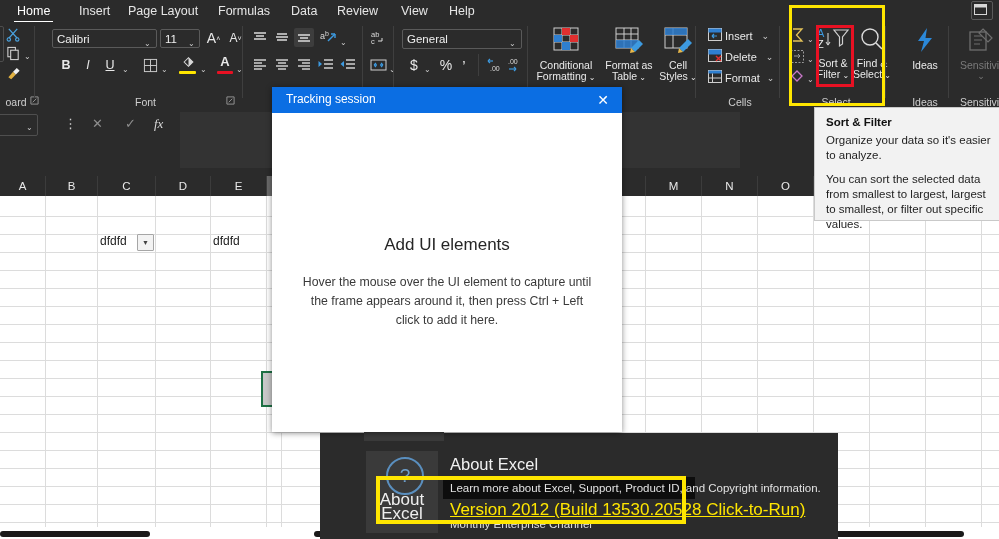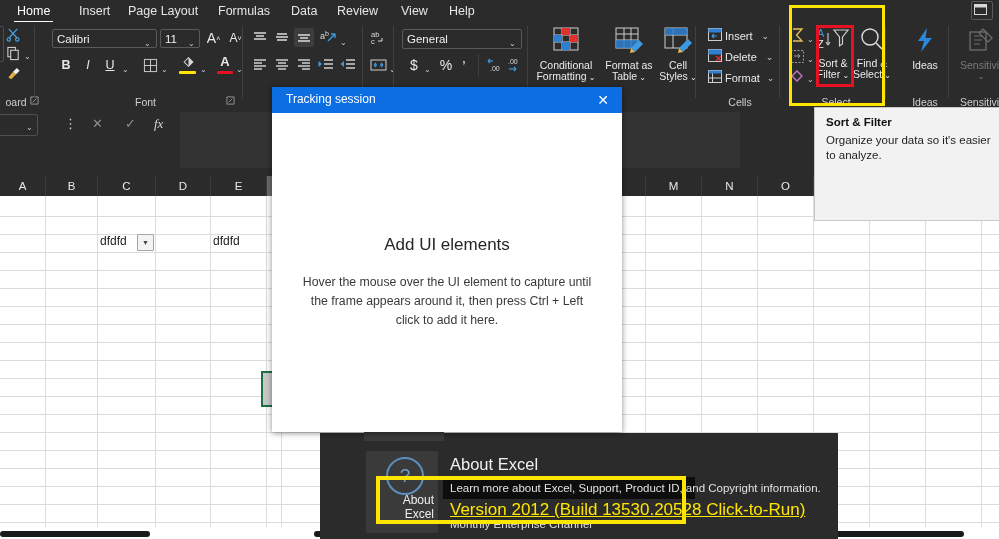--- a/index.html
+++ b/index.html
@@ -107,22 +107,22 @@
   #tip-t{position:absolute;left:11px;top:8px;font-size:11.5px;font-weight:bold;color:#111;}
   #tip-b1{position:absolute;left:11px;top:25px;width:168px;font-size:11.5px;line-height:15px;color:#1d1d1d;}
   #tip-b2{position:absolute;left:11px;top:64px;width:172px;font-size:11.5px;line-height:15px;color:#1d1d1d;}
 
   
   #about{position:absolute;left:320px;top:433px;width:518px;height:106px;background:#2b2b2b;z-index:50;}
   #about-tile{position:absolute;left:46px;top:18px;width:72px;height:82px;background:#3a3a3a;}
   #about-q{position:absolute;left:66px;top:24px;width:34px;height:34px;border:2px solid #5a8fbf;
            border-radius:50%;color:#6d9fcc;font-size:19px;display:flex;align-items:center;
            justify-content:center;}
-  #about-lbl{position:absolute;left:50px;top:60px;width:64px;text-align:right;color:#efefef;
-             font-size:12px;line-height:14px;}
+  #about-lbl{position:absolute;left:50px;top:60px;width:64px;text-align:center;color:#efefef;
+             font-size:17px;line-height:14px;}
   #about-h{position:absolute;left:130px;top:22px;font-size:16.5px;color:#f0f0f0;}
   #about-l1{position:absolute;left:130px;top:49px;font-size:11.5px;color:#e2e2e2;white-space:nowrap;}
   #about-l2{position:absolute;left:130px;top:67px;font-size:17px;color:#ffe600;white-space:nowrap;text-decoration:underline;}
   #about-l3{position:absolute;left:130px;top:85px;font-size:11.5px;color:#e2e2e2;white-space:nowrap;}
   #about-blackbar{position:absolute;left:123px;top:44px;width:252px;height:22px;background:#0d0d0d;}
   #about-yellow{position:absolute;left:56px;top:43px;width:310px;height:48px;border:4px solid #ffe600;
                 box-sizing:border-box;}
   #above-about{position:absolute;left:44px;top:-6px;width:80px;height:14px;background:#3a3a3a;}
 </style>
 </head>
@@ -612,20 +612,21 @@
     <span id="track-title-text">Tracking session</span>
     <span id="track-close">✕</span>
   </div>
   <div id="track-h">Add UI elements</div>
   <div id="track-p">Hover the mouse over the UI element to capture until the frame appears around it, then press Ctrl + Left click to add it here.</div>
 </div>
 
 <div id="tip">
   <div id="tip-t">Sort &amp; Filter</div>
   <div id="tip-b1">Organize your data so it's easier to analyze.</div>
+  <div id="tip-b2">You can sort the selected data from smallest to largest, largest to smallest, or filter out specific values.</div>
 </div>
 
 <div id="about">
   <div id="above-about"></div>
   <div id="about-tile"></div>
   <div id="about-q">?</div>
   <div id="about-lbl">
     <span>About</span><br>
     <span>Excel</span>
   </div>

